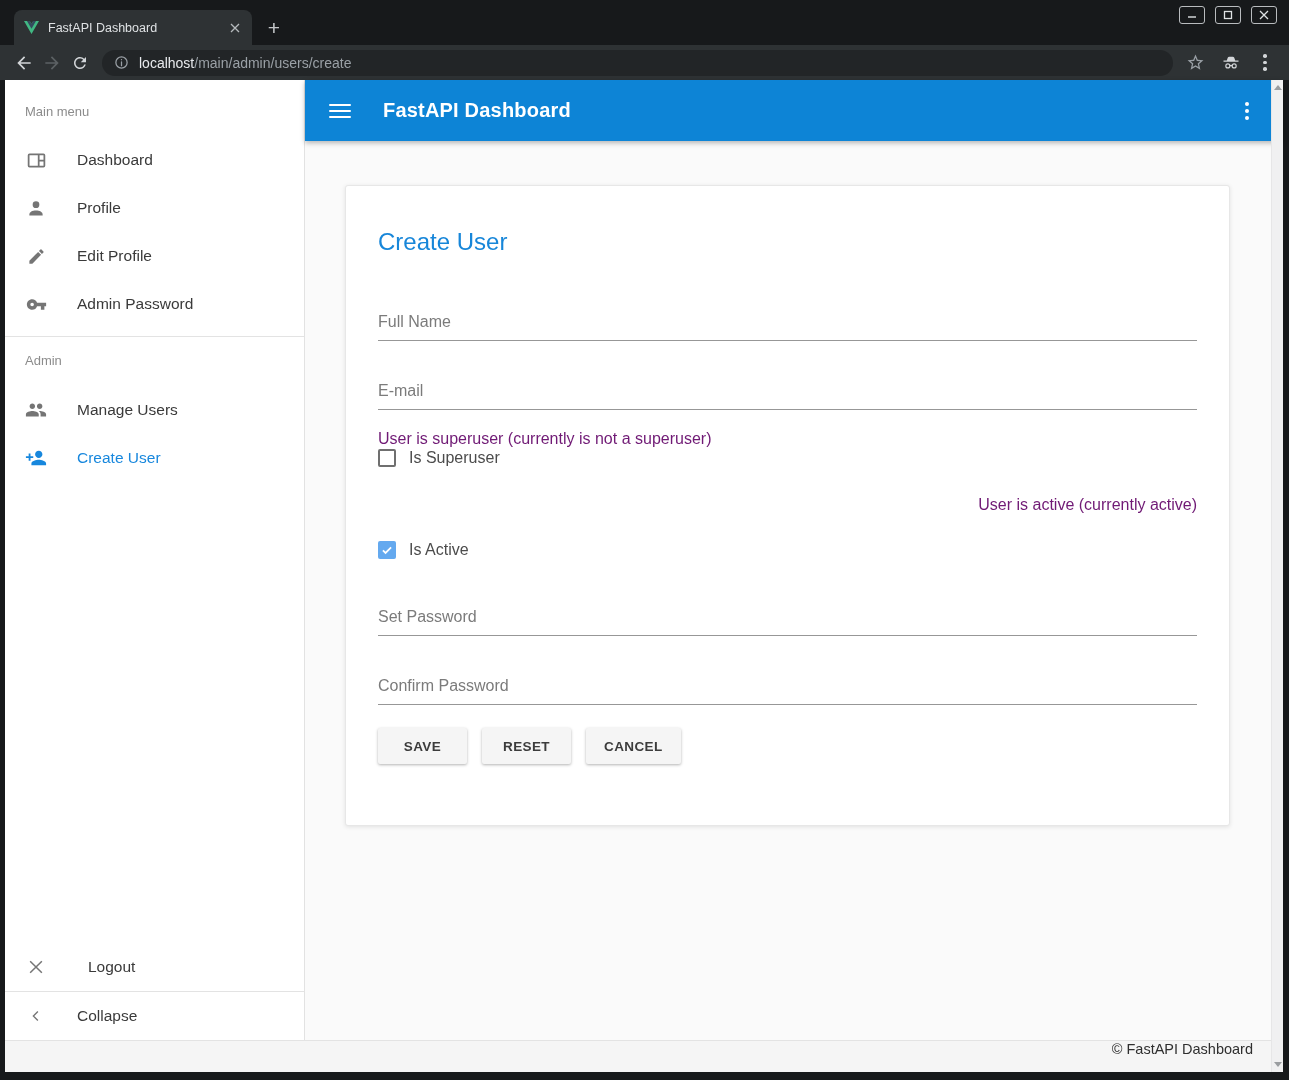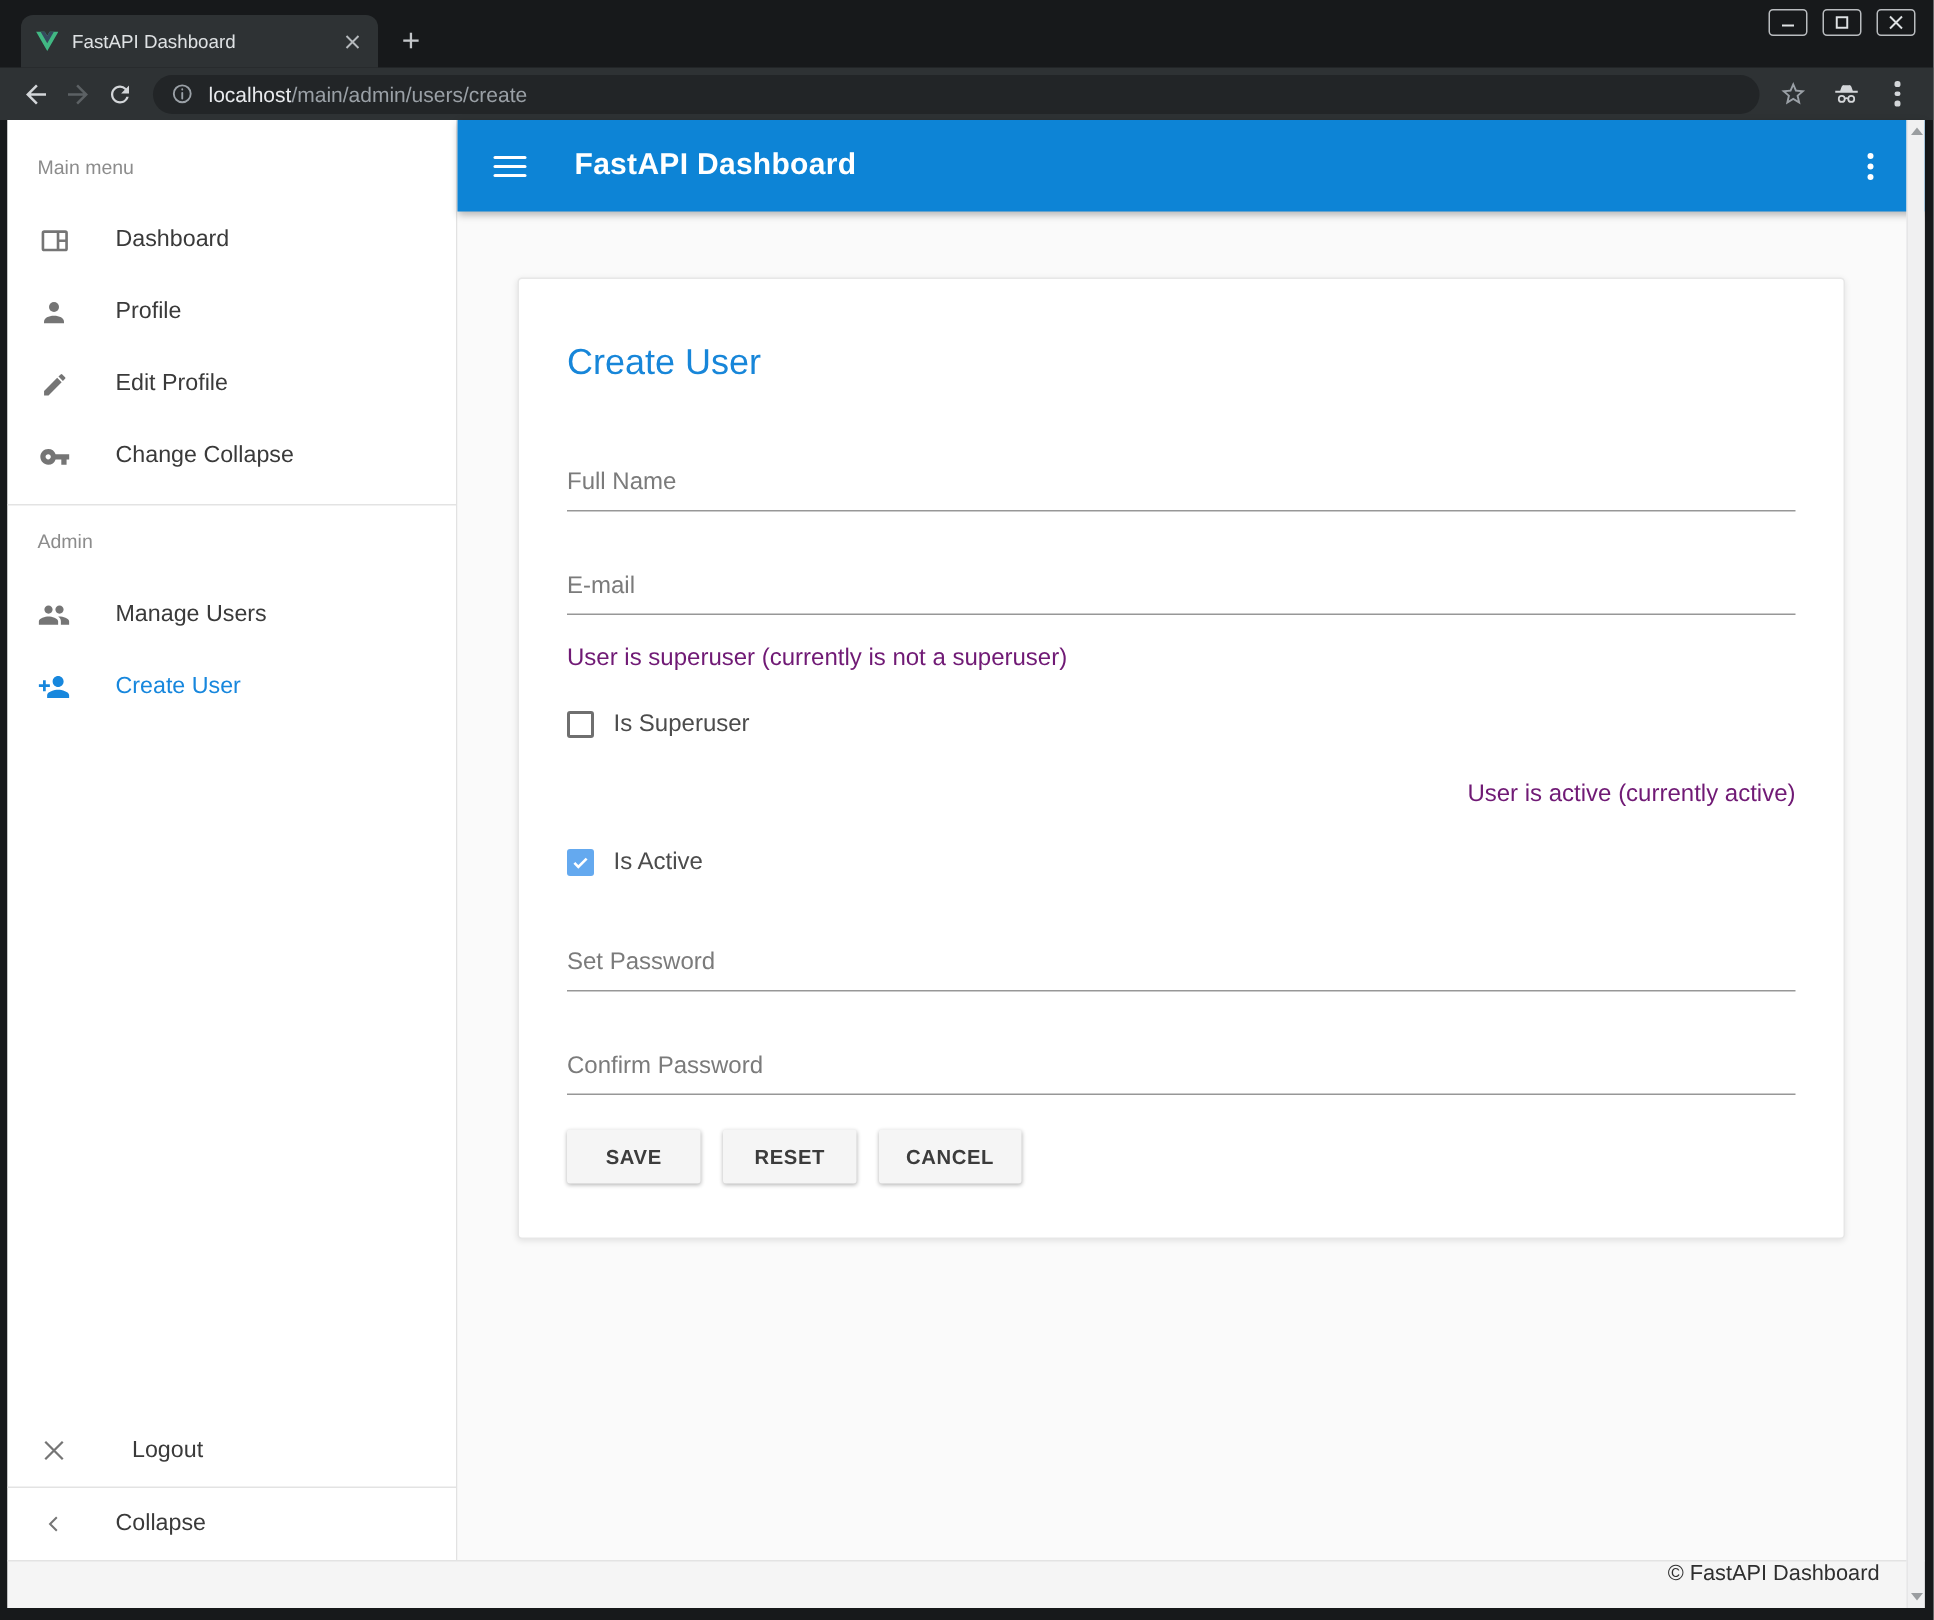--- a/index.html
+++ b/index.html
@@ -23,21 +23,21 @@
   .tb-icon.disabled { color:#5c6164; }
   .omnibox { flex:1; height:26px; background:#222527; border-radius:13px; margin:0 8px;
              display:flex; align-items:center; padding:0 12px; }
   .omni-info { color:#9aa0a6; display:flex; align-items:center; }
   .url { font-size:14px; margin-left:10px; white-space:nowrap; }
   .url .host { color:#e8eaed; }
   .url .path { color:#9aa0a6; }
 
   
   .browser-body { margin:0 6px 8px 5px; height:992px; background:#fafafa; position:relative;
-                  display:flex; flex-direction:column; }
+                  display:flex; flex-direction:column;border-radius:27px; }
   .page-row { height:960px; display:flex; }
 
   
   .sidebar { width:300px; background:#ffffff; border-right:1px solid #e2e2e2;
              padding-top:22px; display:flex; flex-direction:column; }
   .side-header { font-size:13px; color:#8c8c8c; padding:0 20px; height:20px; line-height:20px; }
   .side-header.first { margin-bottom:14px; }
   .side-header.admin { margin-top:6px; margin-bottom:15px; }
   .side-item { height:48px; display:flex; align-items:center; padding-left:20px; cursor:pointer; }
   .side-item .s-icon { width:22px; height:22px; color:#757575; display:flex; align-items:center; justify-content:center; }
@@ -68,21 +68,21 @@
   .form-title { font-size:24px; line-height:28px; color:#1786d9; font-weight:400; margin-bottom:57px; }
   .text-field { display:block; width:100%; border:none; outline:none; background:transparent;
                 font-family:"Liberation Sans", sans-serif; font-size:16px; line-height:18px;
                 padding:0 0 9px; border-bottom:1px solid #979797; color:#333; }
   .text-field::placeholder { color:#7b7b7b; opacity:1; }
   .tf-fullname { margin-bottom:41px; }
   .helper { font-size:16px; line-height:18px; color:#701a75; }
   .helper.first { margin-top:20px; }
   .helper.second { margin-top:28px;text-align:right; }
   .checkbox-row { display:flex; align-items:center; height:20px; cursor:pointer; }
-  .checkbox-row.first { margin-top:25px; }
+  .checkbox-row.first { }
   .checkbox-row.second { margin-top:26px; }
   .cb-box { width:18px; height:18px; border-radius:2px; flex:0 0 auto; }
   .cb-box.unchecked { border:2px solid #6f6f6f; background:#fff; }
   .cb-box.checked { background:#64a9ef; display:flex; align-items:center; justify-content:center; }
   .cb-label { margin-left:13px; font-size:16px; color:#4c4c4c; }
   .tf-setpass { margin-top:48px; }
   .tf-confirm { margin-top:41px; }
   .btn-row { margin-top:23px; display:flex; gap:15px; }
   .btn { min-width:89px; height:36px; padding:0 18px; background:#f5f5f5; border:none; border-radius:2px;
          box-shadow:0 1px 3px rgba(0,0,0,0.30); font-family:"Liberation Sans", sans-serif;
@@ -220,21 +220,21 @@
           </span>
           <span class="s-label">Edit Profile</span>
         </div>
 
         <div class="side-item">
           <span class="s-icon">
             <svg width="21" height="21" viewBox="0 0 24 24" fill="currentColor">
                 <path d="M12.65 10A5.99 5.99 0 007 6c-3.31 0-6 2.69-6 6s2.69 6 6 6a5.99 5.99 0 005.65-4H17v4h4v-4h2v-4H12.65zM7 14c-1.1 0-2-.9-2-2s.9-2 2-2 2 .9 2 2-.9 2-2 2z"></path>
               </svg>
           </span>
-          <span class="s-label">Change Collapse</span>
+          <span class="s-label">Admin Password</span>
         </div>
 
         <div class="side-divider"></div>
         <div class="side-header admin">Admin</div>
 
         <div class="side-item">
           <span class="s-icon">
             <svg width="22" height="22" viewBox="0 0 24 24" fill="currentColor">
                 <path d="M16 11c1.66 0 2.99-1.34 2.99-3S17.66 5 16 5c-1.66 0-3 1.34-3 3s1.34 3 3 3zm-8 0c1.66 0 2.99-1.34 2.99-3S9.66 5 8 5C6.34 5 5 6.34 5 8s1.34 3 3 3zm0 2c-2.33 0-7 1.17-7 3.5V19h14v-2.5c0-2.33-4.67-3.5-7-3.5zm8 0c-.29 0-.62.02-.97.05 1.16.84 1.97 1.97 1.97 3.45V19h6v-2.5c0-2.33-4.67-3.5-7-3.5z"></path>
               </svg>

